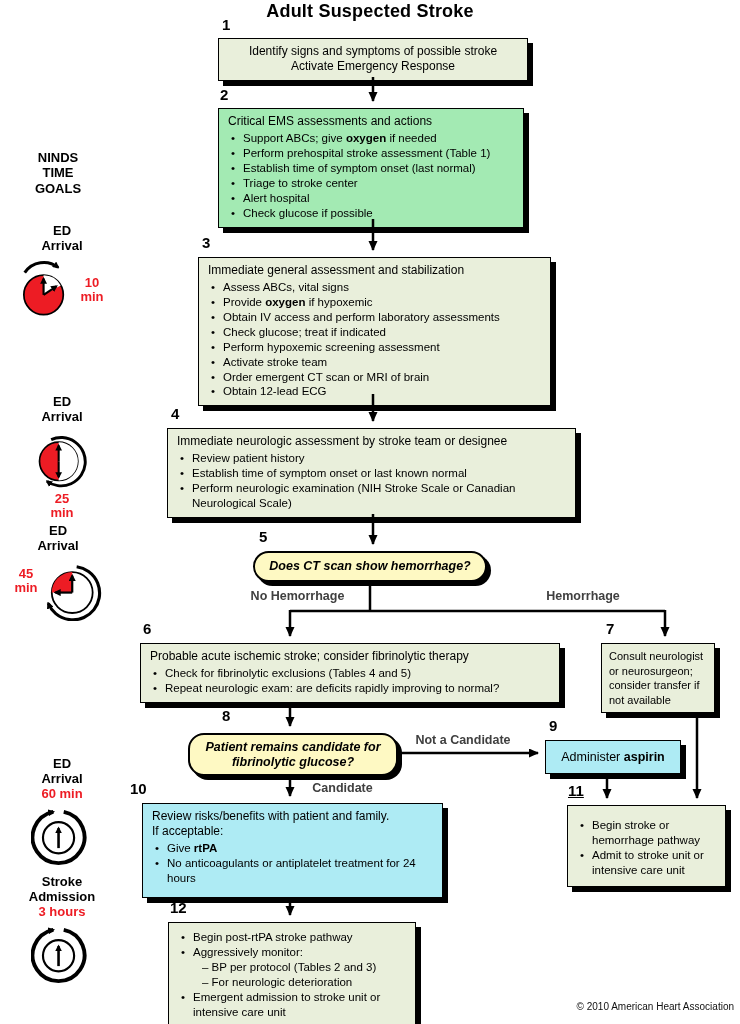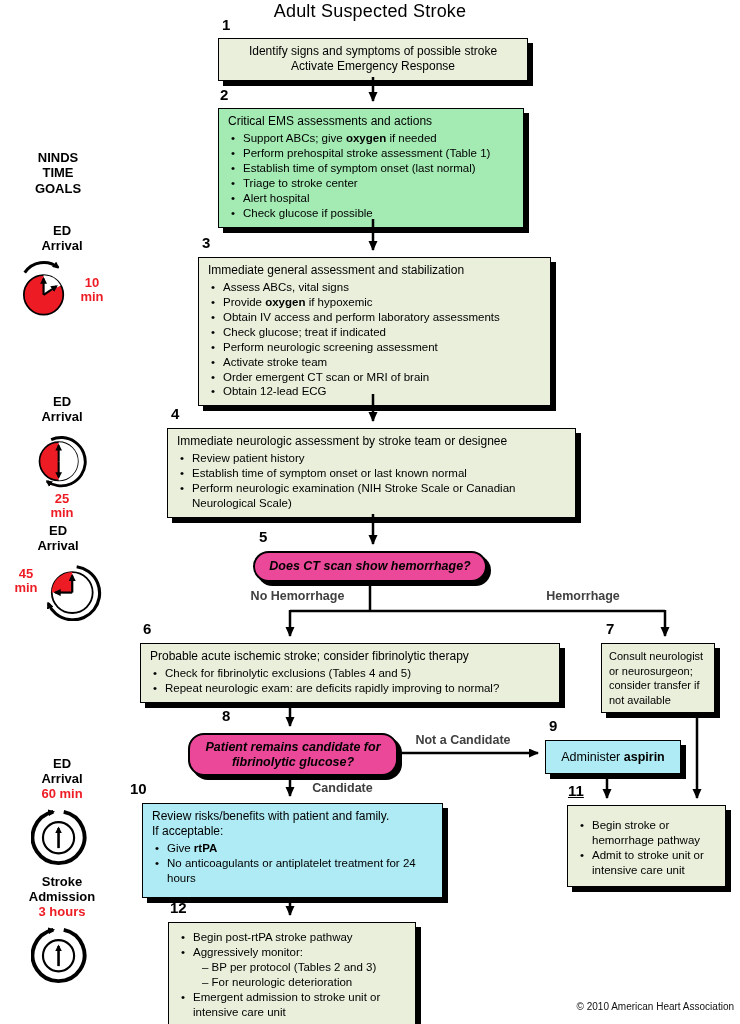--- a/index.html
+++ b/index.html
@@ -1,40 +1,40 @@
 <!DOCTYPE html>
 <html><head>
 <meta charset="utf-8">
 <style>
   html,body { margin:0; padding:0; background:#fff; }
   .page { position:relative; width:740px; height:1024px; background:#ffffff;
           font-family:"Liberation Sans", sans-serif; overflow:hidden; }
 
   .title { position:absolute; top:1px; left:0; width:100%; text-align:center;
-           font-size:18px; font-weight:normal; color:#000; letter-spacing:.2px; }
+           font-size:18px; font-weight:bold; color:#000; letter-spacing:.2px; }
 
   .num { position:absolute; font-size:15px; font-weight:bold; color:#000; z-index:6; }
 
   .box { position:absolute; border:1.6px solid #000; box-shadow:5px 5px 0 #000;
          padding:5px 9px 6px 9px; box-sizing:border-box; z-index:2; color:#000; }
   .cream { background:#e9efdb; }
   .green { background:#a3eab3; }
   .cyan  { background:#aeebf4; }
 
   .box-title { font-weight:normal; font-size:12px; line-height:1.24; margin:0 0 2px 0; }
   .center-lines { text-align:center; }
   .plain-text { font-size:11px; line-height:1.32; }
 
   ul.bullets { margin:0; padding:0; list-style:none; font-size:11.5px; line-height:1.3; }
   ul.bullets li { padding-left:15px; position:relative; }
   ul.bullets li::before { content:"•"; position:absolute; left:3px; top:0; }
   ul.bullets li.sub { padding-left:24px; }
   ul.bullets li.sub::before { content:""; }
 
-  .pill { position:absolute; background:#ec4899; border:2.2px solid #000; border-radius:16px;
+  .pill { position:absolute; background:#fef9c3; border:2.2px solid #000; border-radius:16px;
           box-shadow:4px 4px 0 #000; display:flex; align-items:center; justify-content:center;
           text-align:center; font-style:italic; font-weight:bold; font-size:12.5px;
           line-height:1.2; box-sizing:border-box; z-index:2; color:#000; }
 
   .flat-center { display:flex; align-items:center; justify-content:center; text-align:center;
                  font-size:12.5px; }
 
   .red-label { position:absolute; color:#404040; font-weight:bold; font-size:12.5px;
                text-align:center; z-index:4; }
 
@@ -210,21 +210,21 @@
     </ul>
   </div>
 
   <div class="box cream" style="left:198px; top:257px; width:353px;">
     <div class="box-title">Immediate general assessment and stabilization</div>
     <ul class="bullets">
       <li>Assess ABCs, vital signs</li>
       <li>Provide <b>oxygen</b> if hypoxemic</li>
       <li>Obtain IV access and perform laboratory assessments</li>
       <li>Check glucose; treat if indicated</li>
-      <li>Perform neurologic screening assessment</li>
+      <li>Perform hypoxemic screening assessment</li>
       <li>Activate stroke team</li>
       <li>Order emergent CT scan or MRI of brain</li>
       <li>Obtain 12-lead ECG</li>
     </ul>
   </div>
 
   <div class="box cream" style="left:167px; top:428px; width:409px;">
     <div class="box-title">Immediate neurologic assessment by stroke team or designee</div>
     <ul class="bullets">
       <li>Review patient history</li>

